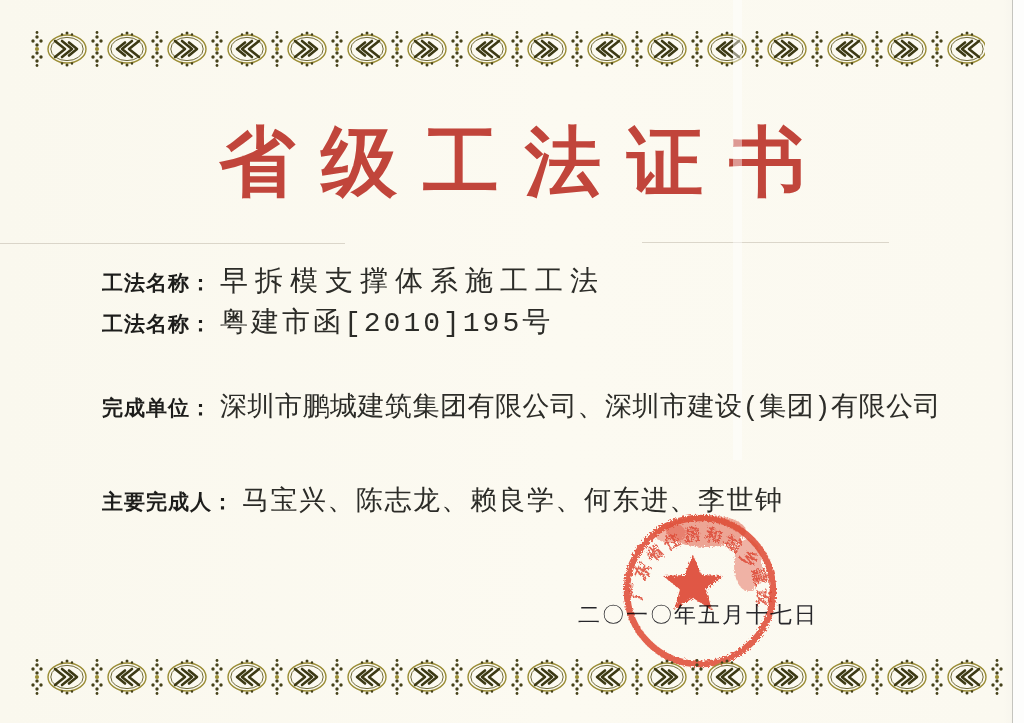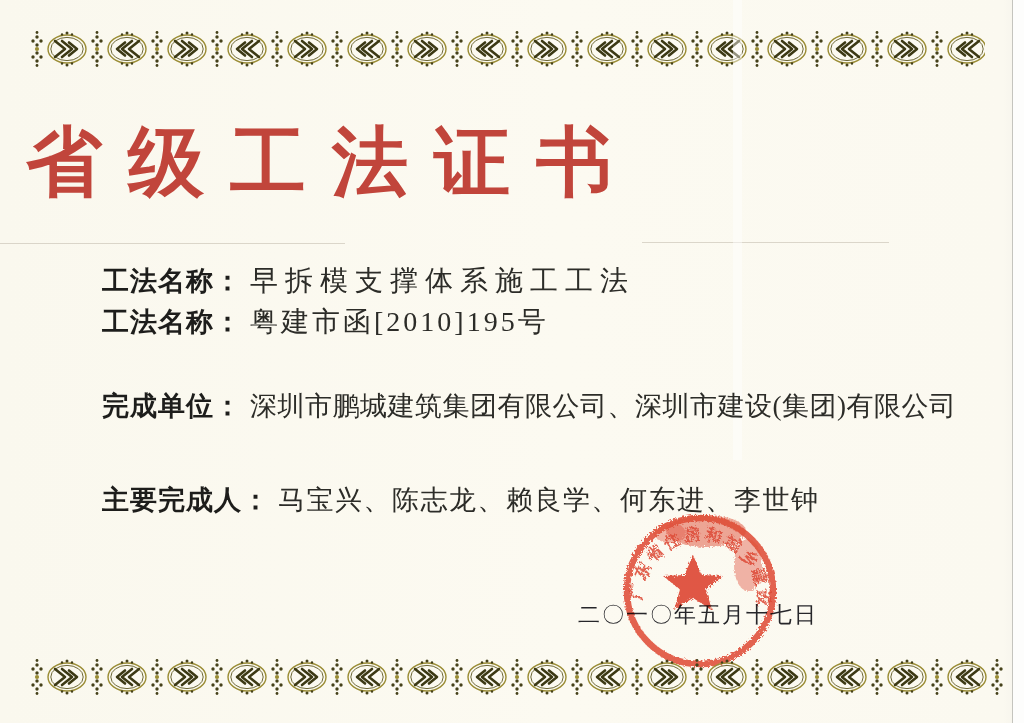--- a/index.html
+++ b/index.html
@@ -13,35 +13,36 @@
     background:linear-gradient(90deg,#faf8ee 0%,#fcfaf1 55%,#fbf9f0 98%,#f3f1ea 100%);
   }
   
   .orn-band{position:absolute;left:27px;height:38px;}
   .orn-top{top:30px;width:958px;}
   .orn-bottom{top:658px;width:980px;}
 
   
   .title{
     position:absolute;top:112px;left:0;width:1024px;
+    text-align:center;
     font-size:76px;font-weight:700;
     letter-spacing:26px;padding-left:26px;box-sizing:border-box;
     color:#c1453b;
     font-family:"Liberation Serif", serif;
   }
 
   
   .field-line{position:absolute;left:102px;white-space:nowrap;}
   .lbl{
     font-family:Liberation Mono, monospace;
     font-weight:700;color:#1d1d1b;
-    font-size:27px;letter-spacing:1px;
+    font-size:21px;letter-spacing:1px;
   }
   .val{
-    font-family:Liberation Serif, serif;
+    font-family:Liberation Mono, monospace;
     font-weight:400;color:#2c2c28;
     font-size:28px;margin-left:8px;
   }
   .ls-wide{letter-spacing:7px;}
   .ls-mid{letter-spacing:3px;text-align:center;}
   .ls-tight{letter-spacing:0.5px;font-size:27px;}
   .ls-names{letter-spacing:1.5px;font-size:27px;}
 
   
   .date-line{

